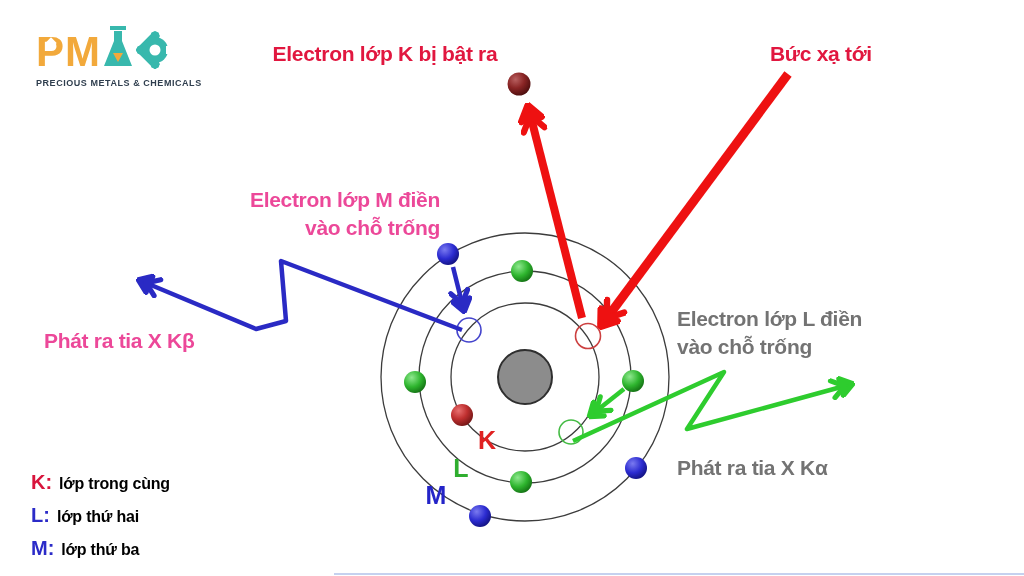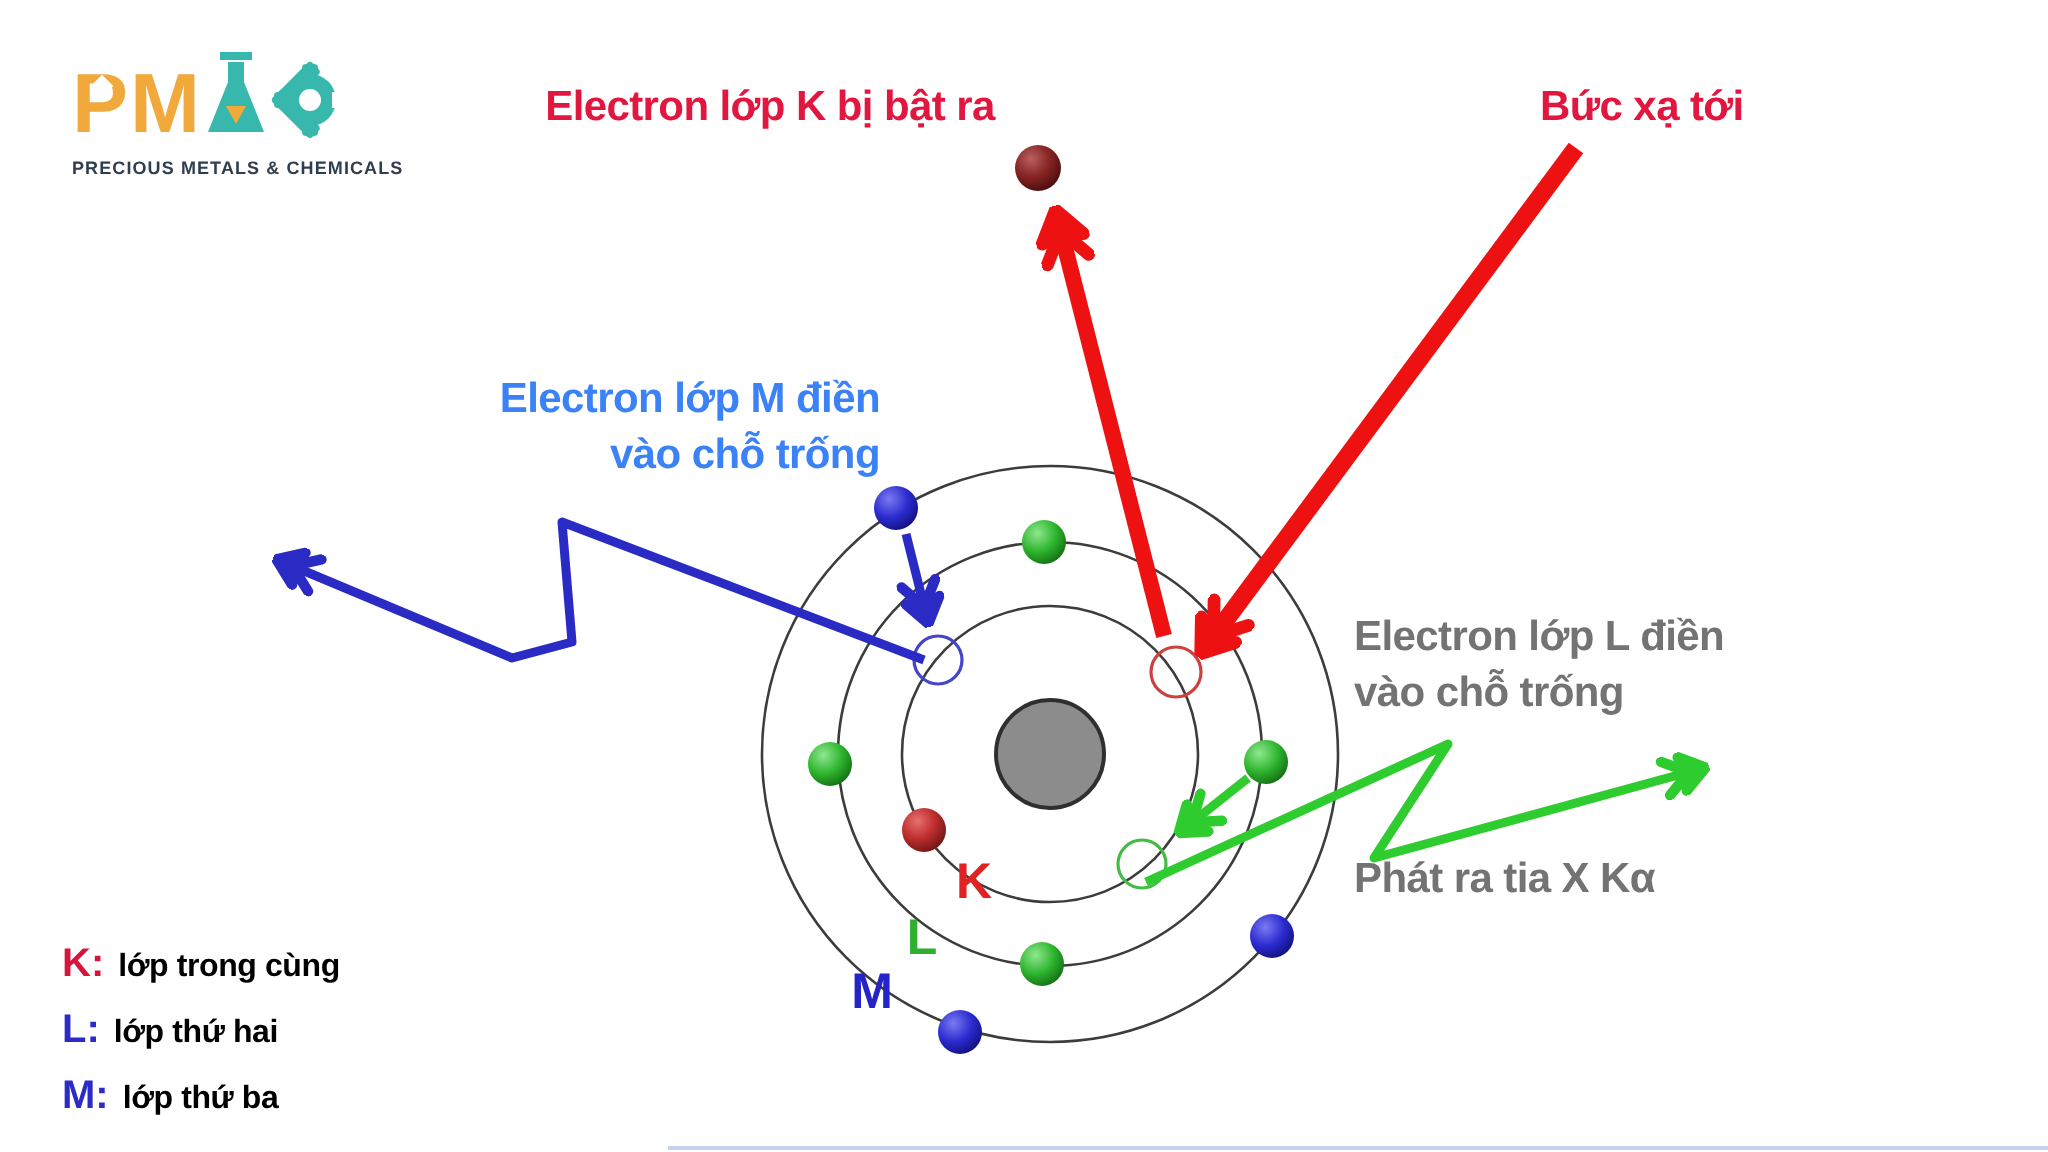--- a/index.html
+++ b/index.html
@@ -4,28 +4,28 @@
 <style>
   html,body{margin:0;padding:0;background:#e8e8e8;}
   .stage{
     position:relative;width:1024px;height:576px;margin:0 auto;
     background:#ffffff;overflow:hidden;
     font-family:"Liberation Sans","DejaVu Sans",sans-serif;
   }
   .abs{position:absolute;}
   .big-label{font-size:21px;font-weight:700;letter-spacing:-0.3px;line-height:28px;white-space:nowrap;}
   .red-label{color:#E1173F;}
-  .blue-label{color:#3b82f6;}
+  .blue-label{color:#ec4899;}
   .green-label{color:#737373;}
   .lbl-ejected{left:245px;top:40px;width:280px;text-align:center;}
   .lbl-incoming{left:770px;top:40px;}
   .lbl-mfill{left:222px;top:186px;width:218px;text-align:right;white-space:normal;}
   .lbl-kbeta{left:44px;top:327px;}
   .lbl-lfill{left:677px;top:305px;text-align:left;white-space:normal;width:220px;}
-  .lbl-kalpha{left:677px;top:426px;}
+  .lbl-kalpha{left:677px;top:454px;}
   .lbl-shells{left:262px;top:476px;width:150px;text-align:center;color:#555555;white-space:normal;}
   .legend-row{position:absolute;left:31px;display:flex;align-items:baseline;gap:7px;}
   .legend-key{font-size:20px;font-weight:800;}
   .legend-key.k{color:#D8143C;}
   .legend-key.l{color:#2B2BC8;}
   .legend-key.m{color:#2B2BC8;}
   .legend-text{font-size:16px;font-weight:600;color:#000000;letter-spacing:-0.2px;}
   .logo{position:absolute;left:36px;top:26px;width:160px;}
   .logo-tagline{font-size:9px;font-weight:700;letter-spacing:0.55px;color:#2F3E4E;margin-top:2px;white-space:nowrap;text-align:center;}
   .diagram-svg{position:absolute;left:0;top:0;}
@@ -133,20 +133,21 @@
 
   <div class="abs big-label red-label lbl-incoming">Bức xạ tới</div>
 
   <div class="abs big-label red-label lbl-ejected">Electron lớp K bị bật ra</div>
 
   <div class="abs big-label blue-label lbl-mfill">
     <div>Electron lớp M điền</div>
     <div>vào chỗ trống</div>
   </div>
 
+  <div class="abs big-label blue-label lbl-kbeta">Phát ra tia X Kβ</div>
 
   <div class="abs big-label green-label lbl-lfill">
     <div>Electron lớp L điền</div>
     <div>vào chỗ trống</div>
   </div>
 
   <div class="abs big-label green-label lbl-kalpha">Phát ra tia X Kα</div>
 
   <div class="abs big-label lbl-shells">
   </div>

